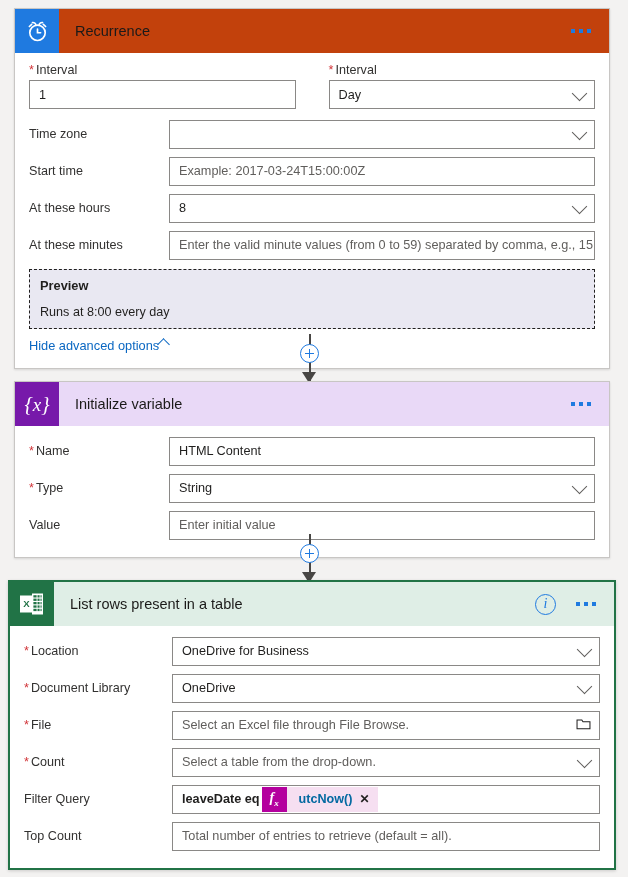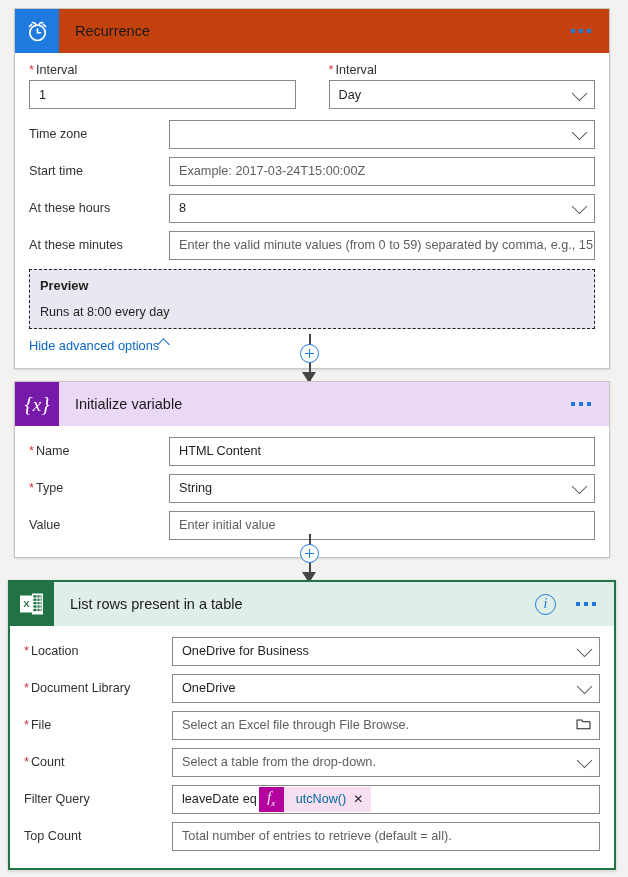--- a/index.html
+++ b/index.html
@@ -170,21 +170,21 @@
   }
   .caret-up {
     width: 9px; height: 9px;
     border-left: 1.5px solid #0a67c2;
     border-top: 1.5px solid #0a67c2;
     transform: rotate(45deg);
     margin-bottom: 3px;
   }
 
   
-  .token-field { padding-right: 19px; }
+  .token-field { padding-right: 19px; font-weight: bold; }
   .token-text { margin-right: 0px; }
   .chip {
     display: inline-flex;
     align-items: center;
     height: 25px;
     background: #f6dff1;
     margin-left: 2px;
     justify-content: center;
   }
   .chip-fx {

